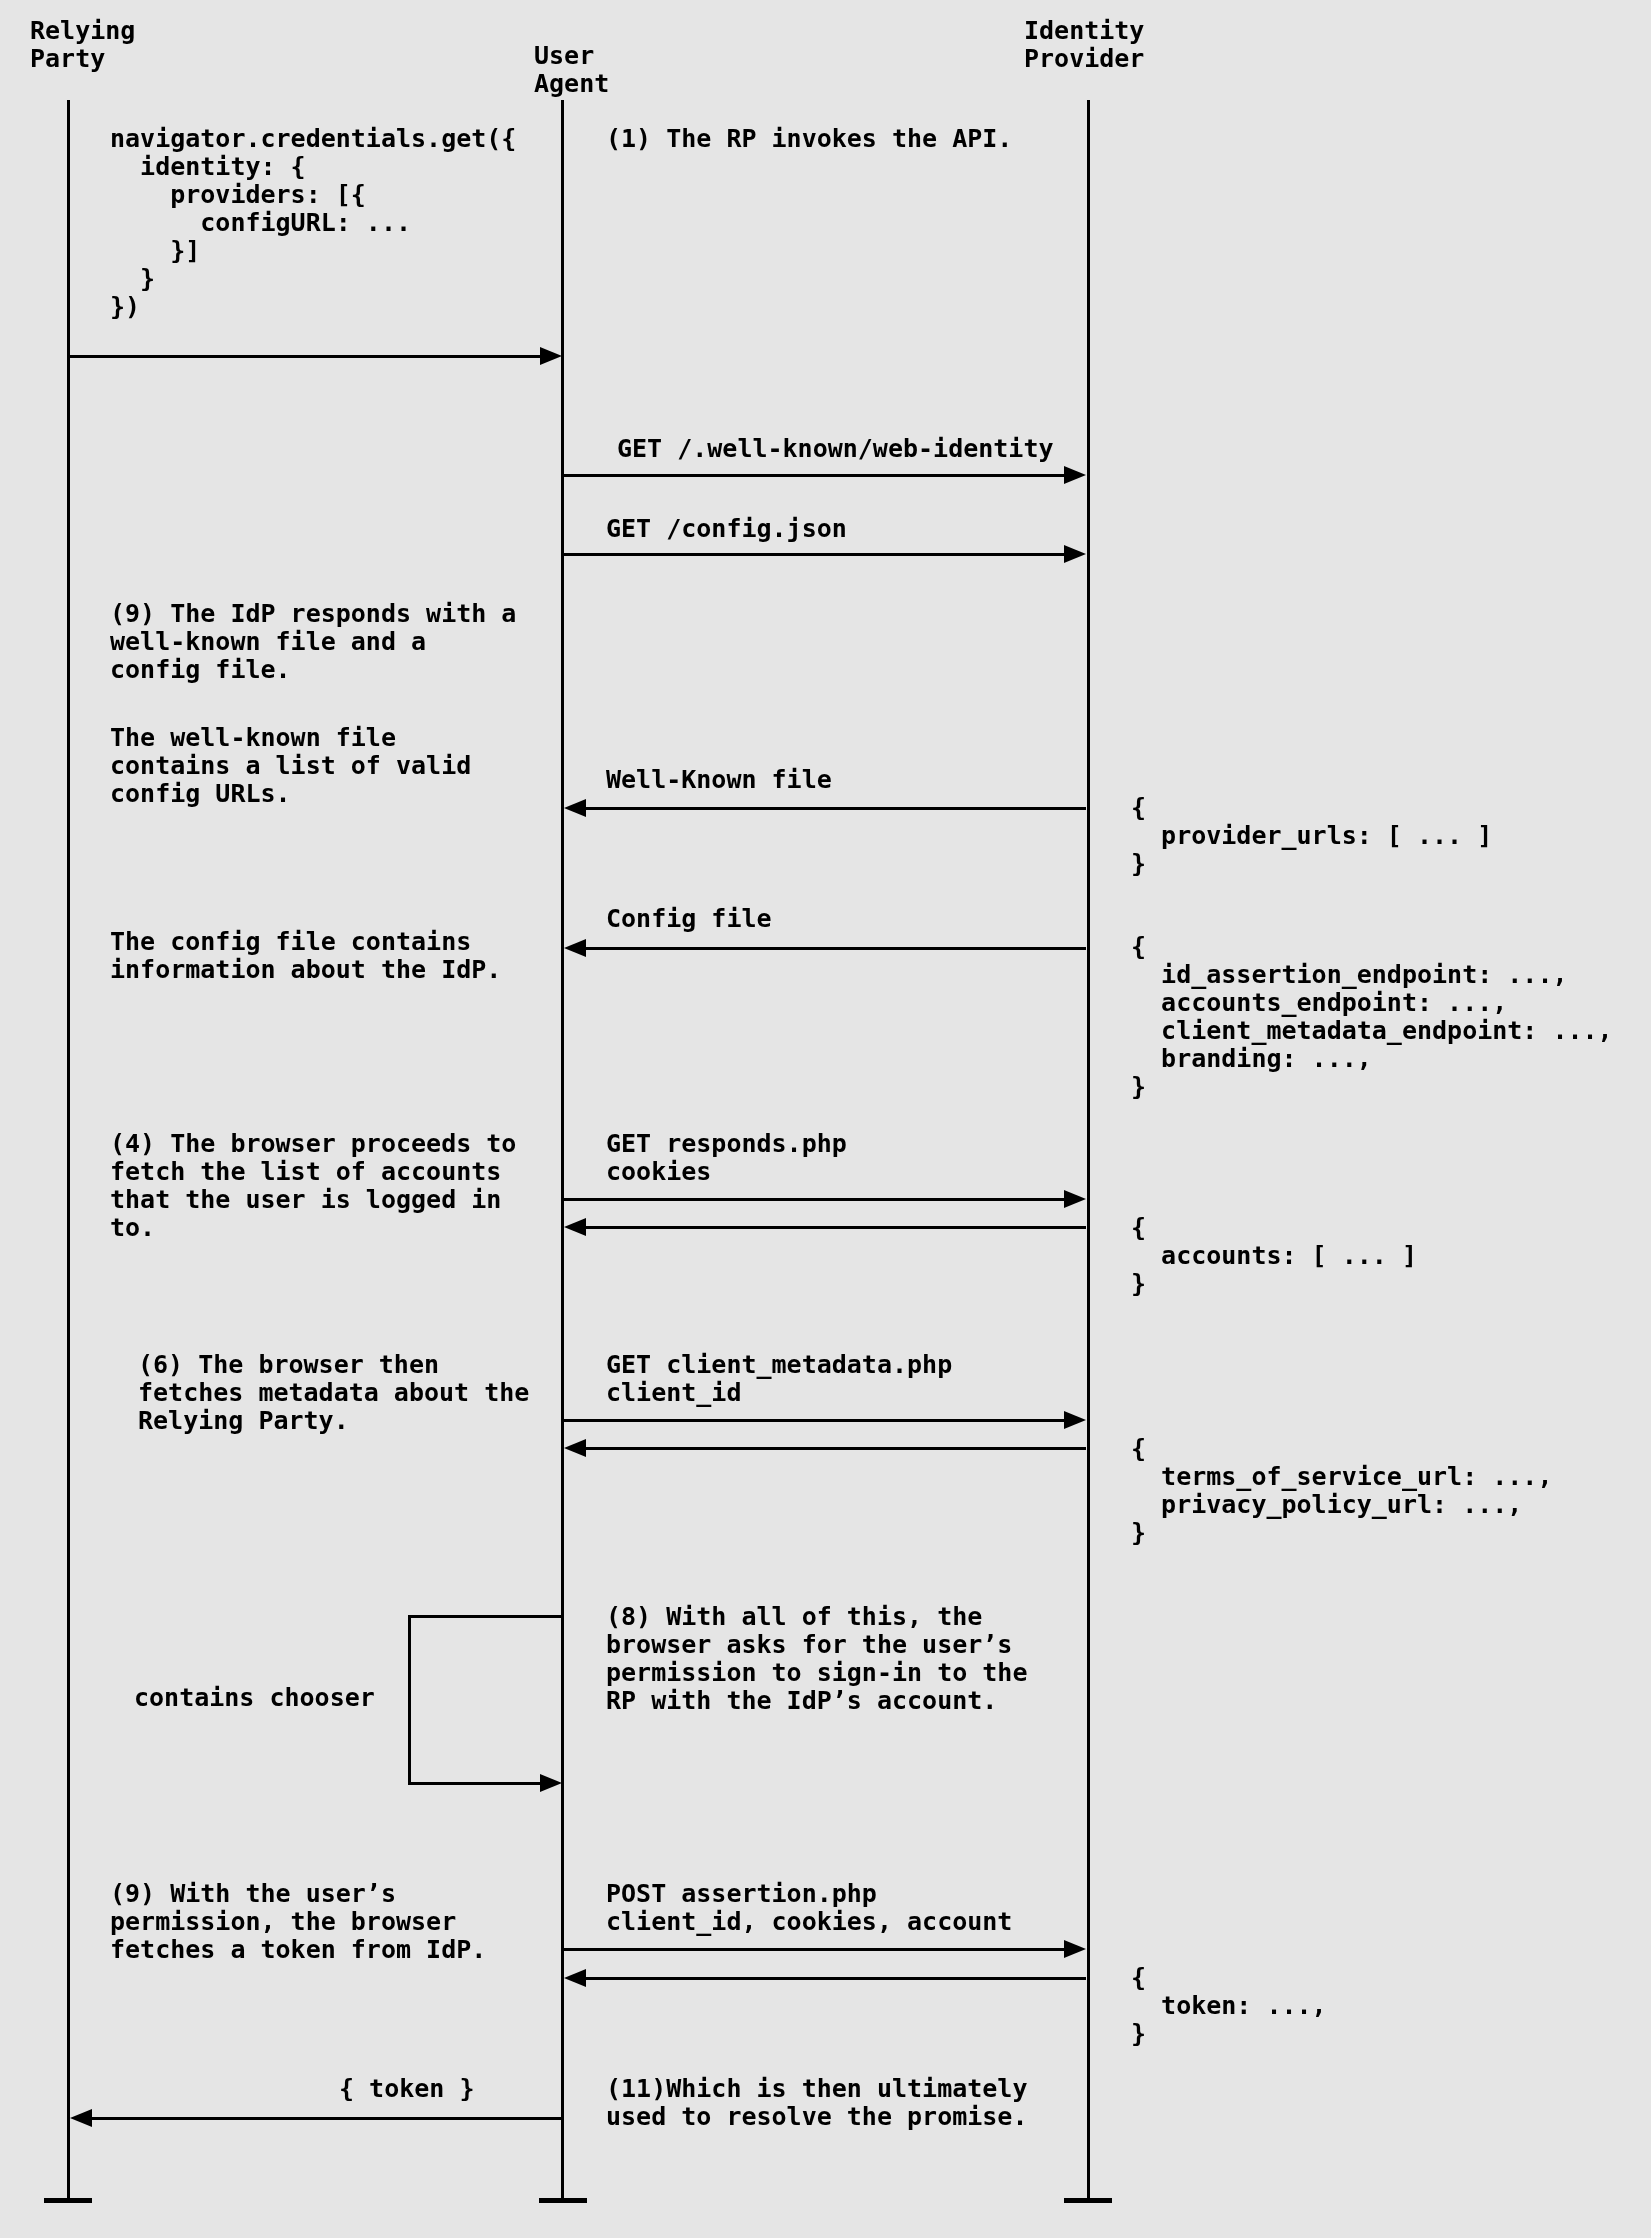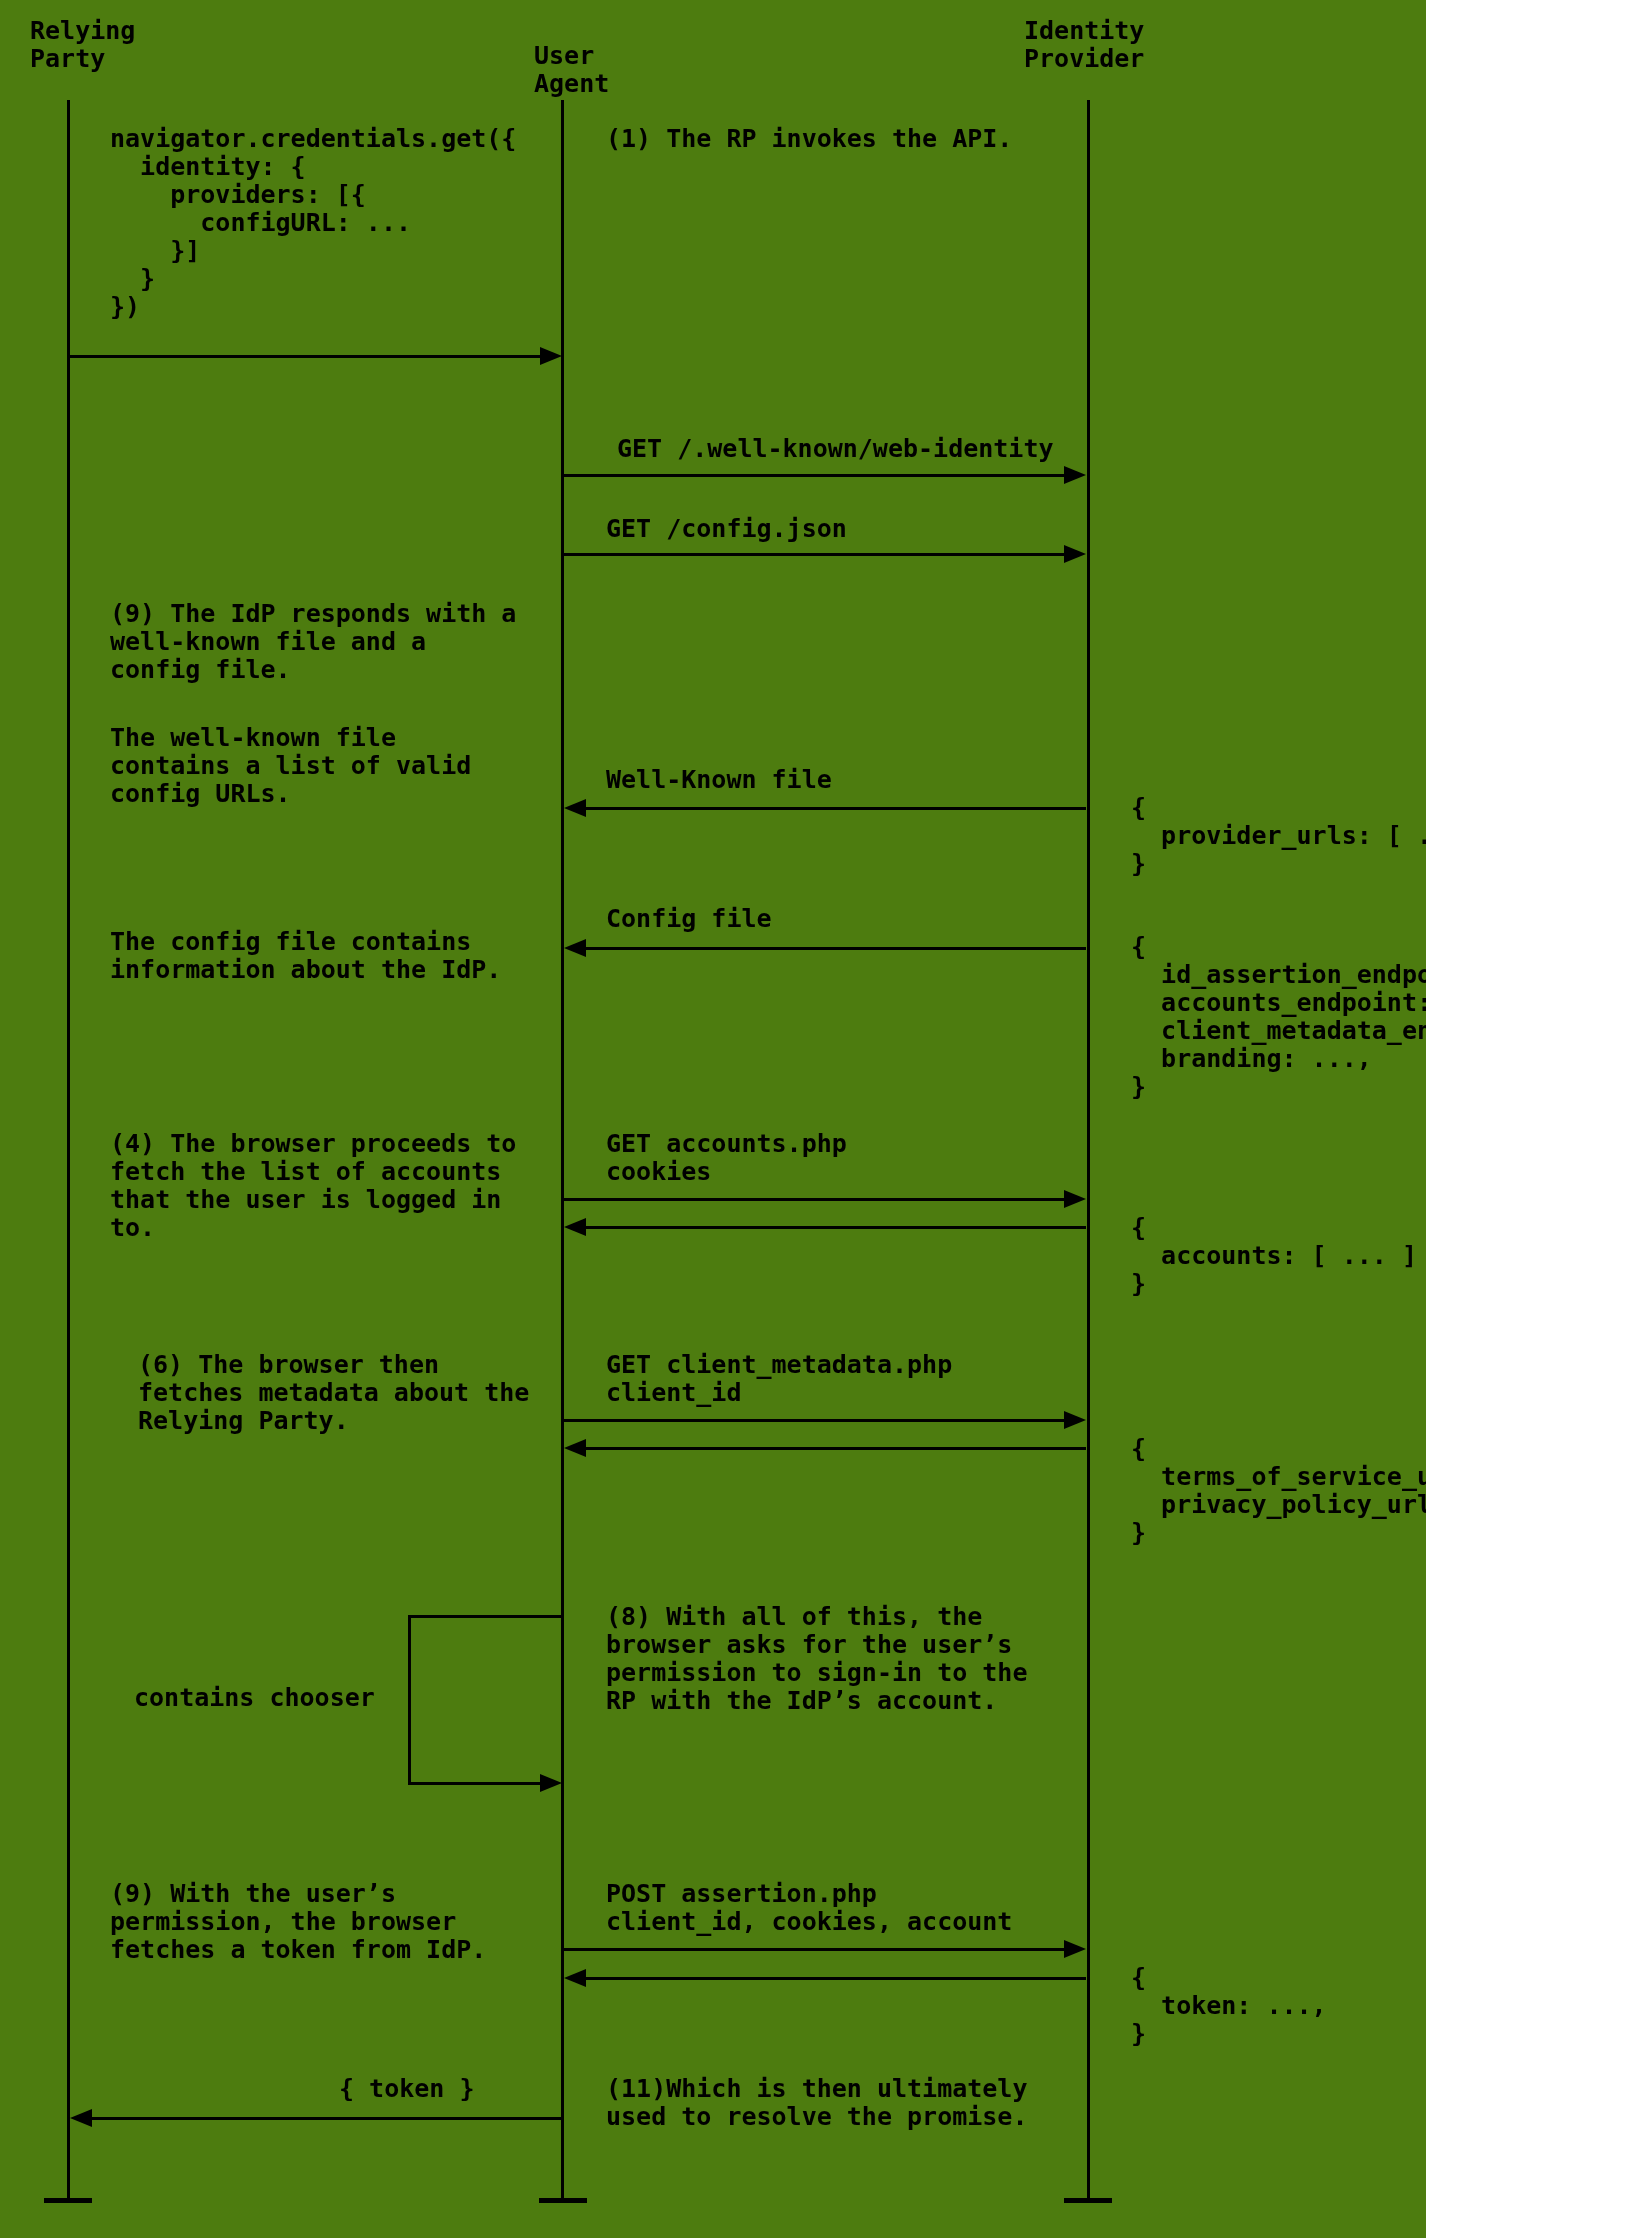--- a/index.html
+++ b/index.html
@@ -1,20 +1,20 @@
 <!DOCTYPE html>
 <html style="font-size:13.7px"><head>
 <meta charset="utf-8">
 <style>
   html, body { margin: 0; padding: 0; background: #ffffff; }
   .diagram {
     position: relative;
-    width: 1426px;
+    width: 1651px;
     height: 2239px;
-    background: #4d7c0f;
+    background: #e5e5e5;
     font-family: "DejaVu Sans Mono", monospace;
     overflow: hidden;
   }
   .mono-text {
     position: absolute;
     font-family: "DejaVu Sans Mono", monospace;
     font-weight: 700;
     font-size: 25px;
     line-height: 28px;
     color: #000000;
@@ -119,21 +119,21 @@
   id_assertion_endpoint: ...,
   accounts_endpoint: ...,
   client_metadata_endpoint: ...,
   branding: ...,
 }</div>
 
   <div class="mono-text" style="left:110px; top:1130px;">(4) The browser proceeds to
 fetch the list of accounts
 that the user is logged in
 to.</div>
-  <div class="mono-text" style="left:606px; top:1130px;">GET accounts.php
+  <div class="mono-text" style="left:606px; top:1130px;">GET responds.php
 cookies</div>
   <div class="arrow right" style="left:564px; top:1190px; width:522px;">
     <div class="shaft"></div>
     <div class="head"></div>
   </div>
   <div class="arrow left" style="left:564px; top:1218px; width:522px;">
     <div class="shaft"></div>
     <div class="head"></div>
   </div>
   <div class="mono-text" style="left:1131px; top:1214px;">{

